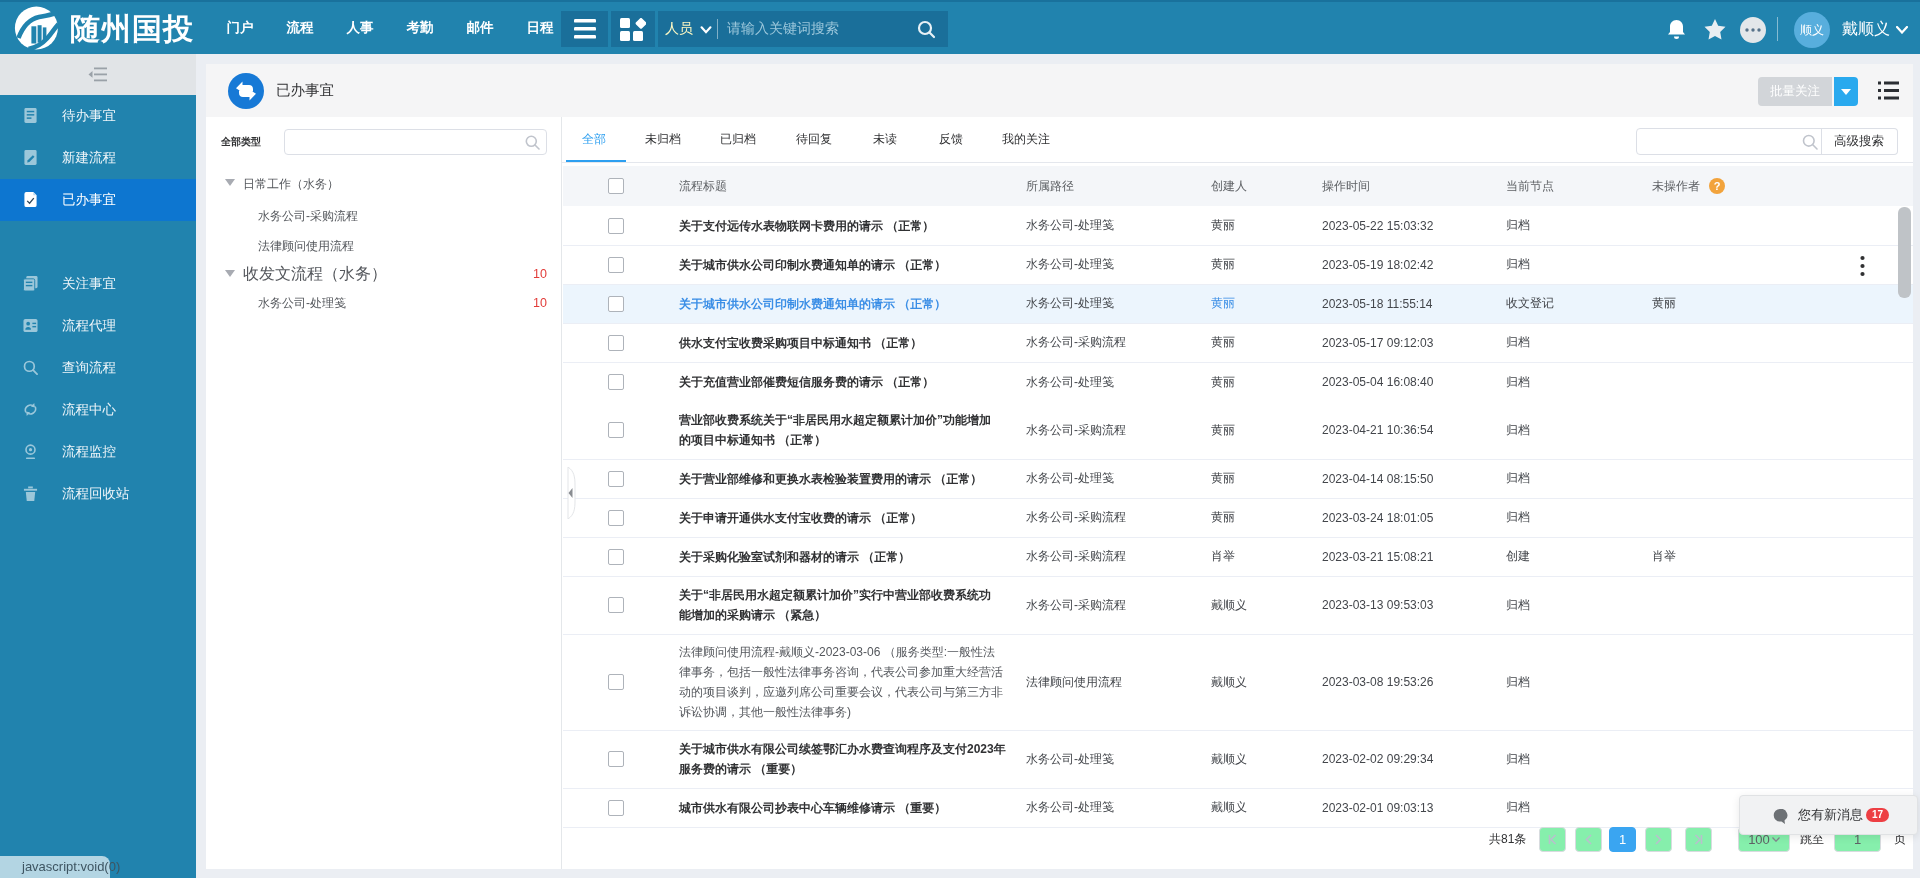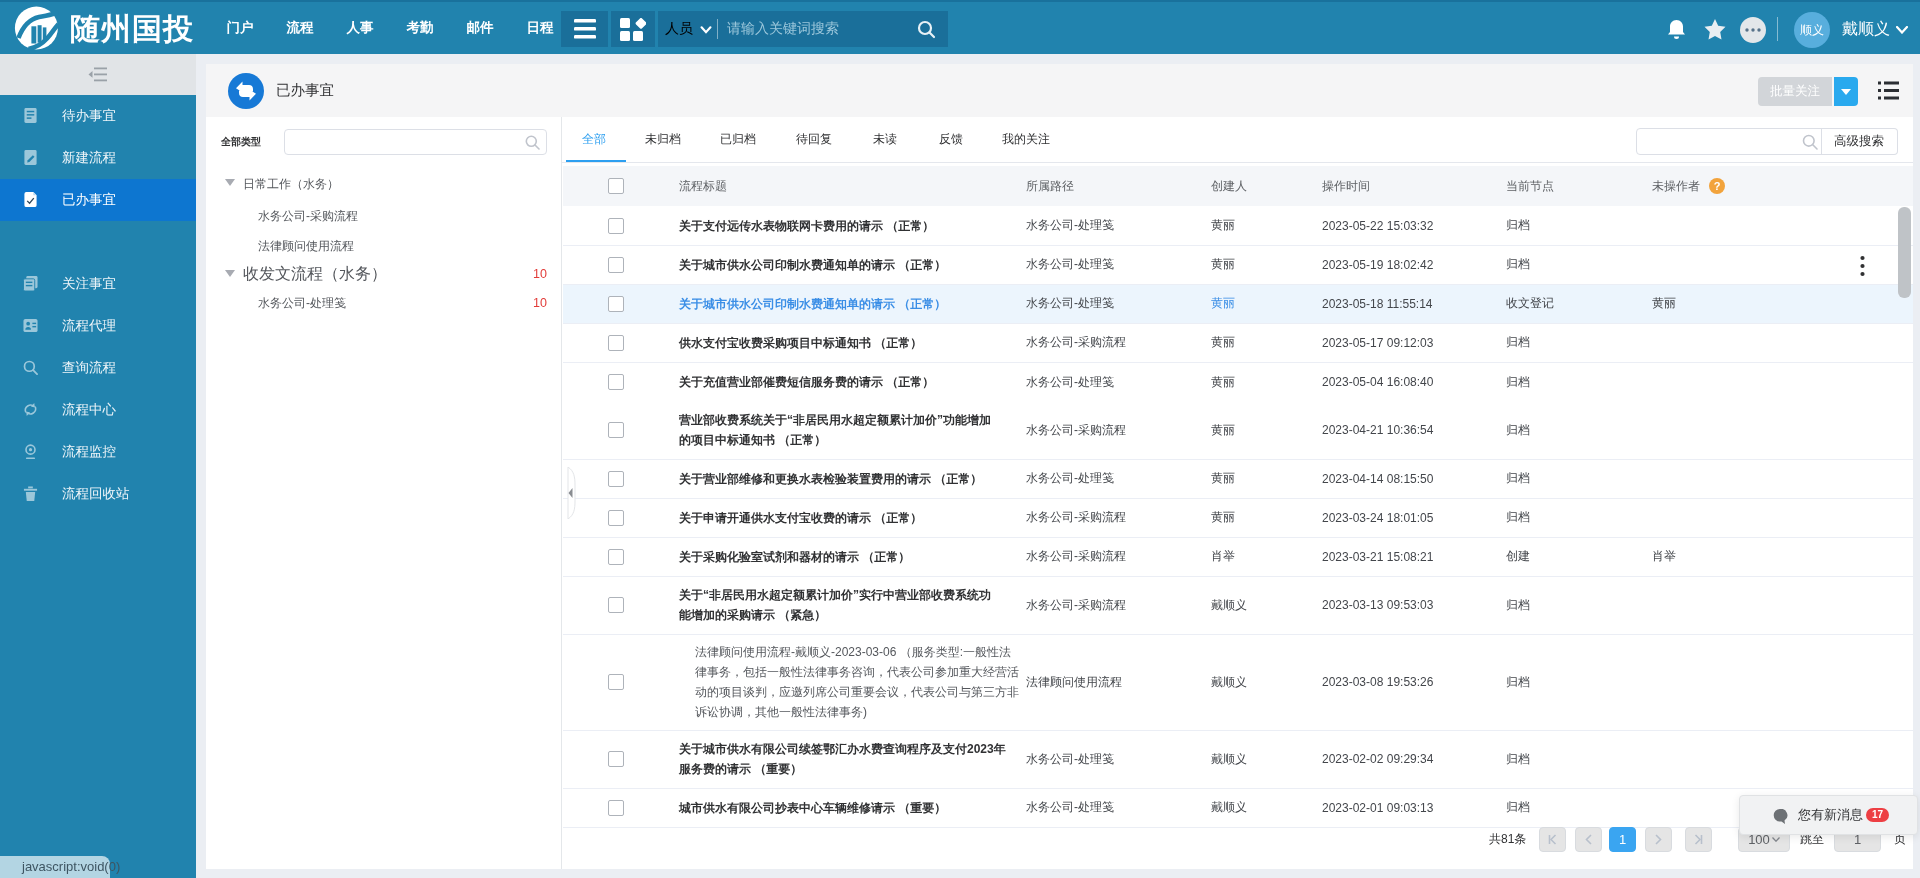--- a/index.html
+++ b/index.html
@@ -36,21 +36,21 @@
 .trow .title { left:116px; width:360px; font-weight:bold; color:#303133; line-height:20px; }
 .trow .path { left:463px; }
 .trow .creator { left:648px; }
 .trow .time { left:759px; }
 .trow .node { left:943px; }
 .trow .oper { left:1089px; }
 .cbx { position:absolute; left:45px; top:50%; margin-top:-8px; width:16px; height:16px; border:1px solid #aeb3ba; border-radius:2px; background:#fff; }
 .trow.hl { background:#ecf5fd; }
 
 .inputbox { position:absolute; border:1px solid #dcdfe6; border-radius:4px; background:#fff; }
-.pbtn { position:absolute; top:763px; width:27px; height:25px; border:1px solid #d8dbdf; border-radius:4px; background:#e5e5e5; display:flex; align-items:center; justify-content:center; }
+.pbtn { position:absolute; top:763px; width:27px; height:25px; border:1px solid #d8dbdf; border-radius:4px; background:#86efac; display:flex; align-items:center; justify-content:center; }
 </style>
 </head>
 <body>
 <div id="topbar">
 
   <svg class="abs" style="left:13px;top:3px;" width="46" height="47" viewBox="0 0 46 47">
     <circle cx="23.4" cy="23" r="21.5" fill="#fff"></circle>
     <path d="M5.5 33 C 10 21, 17 14, 26 12 C 33 10.4, 39 10, 45.5 7.5" stroke="#2183ae" stroke-width="4.6" fill="none"></path>
     <path d="M15.5 44 C 23 42.5, 29.5 38.5, 34 33.5 C 38 29, 41 24, 45.5 19" stroke="#2183ae" stroke-width="4.6" fill="none"></path>
     <rect x="18.4" y="21.3" width="4.9" height="17.2" fill="#2183ae"></rect>
@@ -72,21 +72,21 @@
     <rect x="0" y="0" width="22" height="3.6" rx="1.2" fill="#fff"></rect>
     <rect x="0" y="8" width="22" height="3.6" rx="1.2" fill="#fff"></rect>
     <rect x="0" y="16" width="22" height="3.6" rx="1.2" fill="#fff"></rect>
   </svg>
   <svg class="abs" style="left:620px;top:16px;" width="26" height="24" viewBox="0 0 26 24">
     <rect x="0" y="0" width="10" height="10" rx="1.5" fill="#fff"></rect>
     <rect x="17" y="1" width="8.5" height="8.5" rx="1.5" fill="#fff" transform="rotate(45 21 5)"></rect>
     <rect x="0" y="13" width="10" height="10" rx="1.5" fill="#fff"></rect>
     <rect x="13" y="13" width="10" height="10" rx="1.5" fill="#fff"></rect>
   </svg>
-  <div class="abs" style="left:665px;top:0;height:54px;line-height:53px;color:#000000;font-size:14px;">人员</div>
+  <div class="abs" style="left:665px;top:0;height:54px;line-height:53px;color:#fef9c3;font-size:14px;">人员</div>
   <svg class="abs" style="left:700px;top:24px;" width="12" height="8" viewBox="0 0 13 9">
       <path d="M1.5 1.5 L6.5 7 L11.5 1.5" stroke="#fff" stroke-width="2.4" fill="none" stroke-linecap="round"></path>
     </svg>
   <div class="abs" style="left:717px;top:17px;width:1px;height:20px;background:rgba(255,255,255,.45);"></div>
   <div class="abs" style="left:727px;top:0;height:54px;line-height:53px;color:#9cc7db;font-size:14px;">请输入关键词搜索</div>
   <svg class="abs" style="left:917px;top:18px;" width="19" height="19" viewBox="0 0 19 19">
       <circle cx="8" cy="8" r="6" stroke="#e8f1f6" stroke-width="2.2" fill="none"></circle>
       <path d="M12.5 12.5 L17 17" stroke="#e8f1f6" stroke-width="2.2" stroke-linecap="round"></path>
     </svg>
 
@@ -349,21 +349,21 @@
   <div class="trow" style="top:512.5px;height:58px;">
     <div class="cbx"></div>
     <div class="cell title">关于“非居民用水超定额累计加价”实行中营业部收费系统功<br>能增加的采购请示 （紧急）</div>
     <div class="cell path">水务公司-采购流程</div>
     <div class="cell creator">戴顺义</div>
     <div class="cell time">2023-03-13 09:53:03</div>
     <div class="cell node">归档</div>
   </div>
   <div class="trow" style="top:570.5px;height:96px;">
     <div class="cbx"></div>
-    <div class="cell title" style="font-weight:normal;color:#54575c;margin-left:16px;">法律顾问使用流程-戴顺义-2023-03-06 （服务类型:一般性法<br>律事务，包括一般性法律事务咨询，代表公司参加重大经营活<br>动的项目谈判，应邀列席公司重要会议，代表公司与第三方非<br>诉讼协调，其他一般性法律事务)</div>
+    <div class="cell title" style="font-weight:normal;color:#54575c;">法律顾问使用流程-戴顺义-2023-03-06 （服务类型:一般性法<br>律事务，包括一般性法律事务咨询，代表公司参加重大经营活<br>动的项目谈判，应邀列席公司重要会议，代表公司与第三方非<br>诉讼协调，其他一般性法律事务)</div>
     <div class="cell path">法律顾问使用流程</div>
     <div class="cell creator">戴顺义</div>
     <div class="cell time">2023-03-08 19:53:26</div>
     <div class="cell node">归档</div>
   </div>
   <div class="trow" style="top:666.5px;height:58px;">
     <div class="cbx"></div>
     <div class="cell title">关于城市供水有限公司续签鄂汇办水费查询程序及支付2023年<br>服务费的请示 （重要）</div>
     <div class="cell path">水务公司-处理笺</div>
     <div class="cell creator">戴顺义</div>

